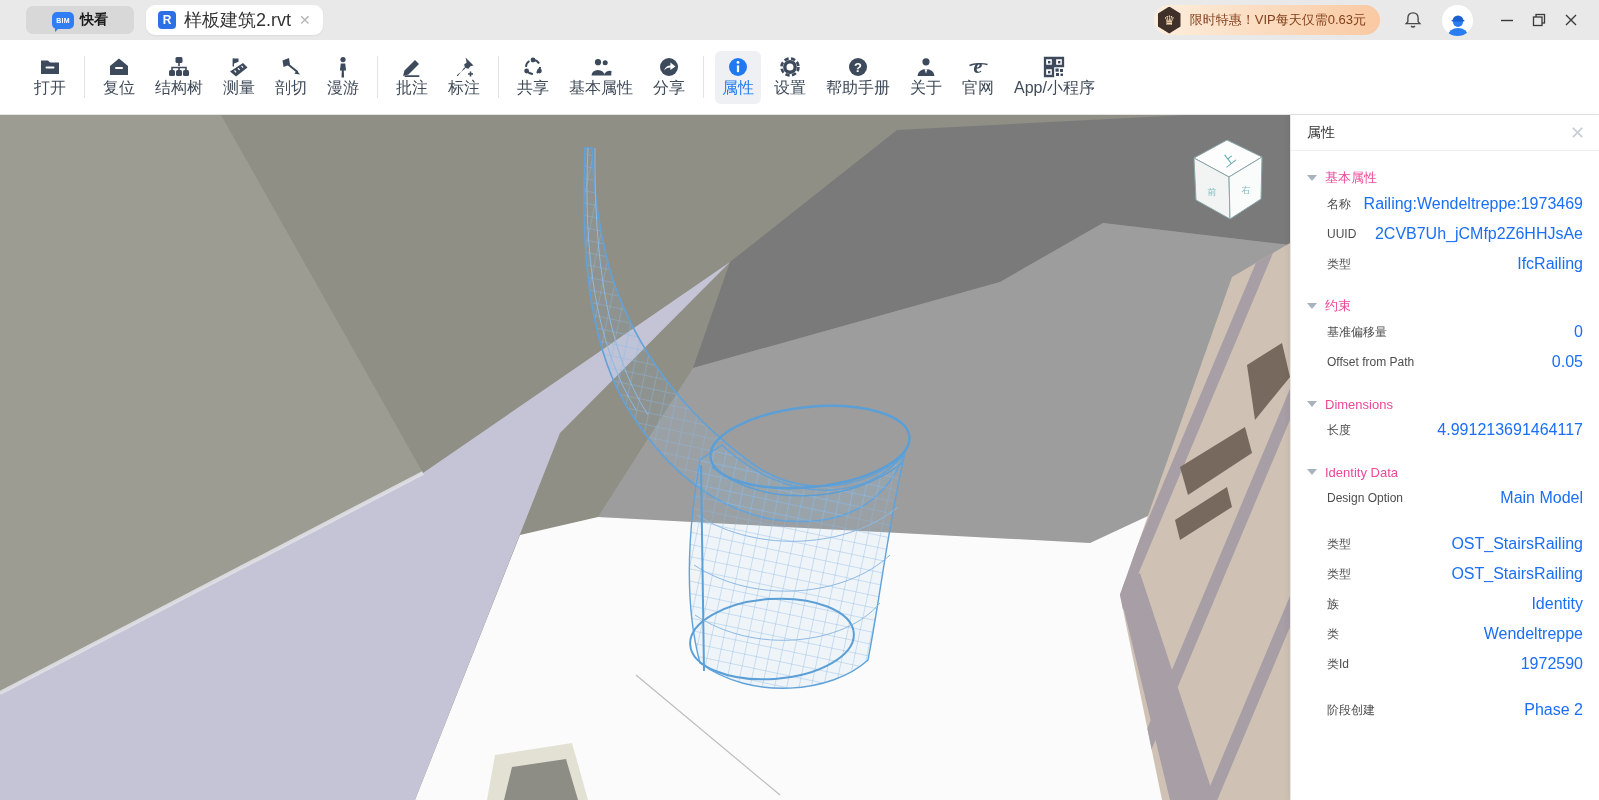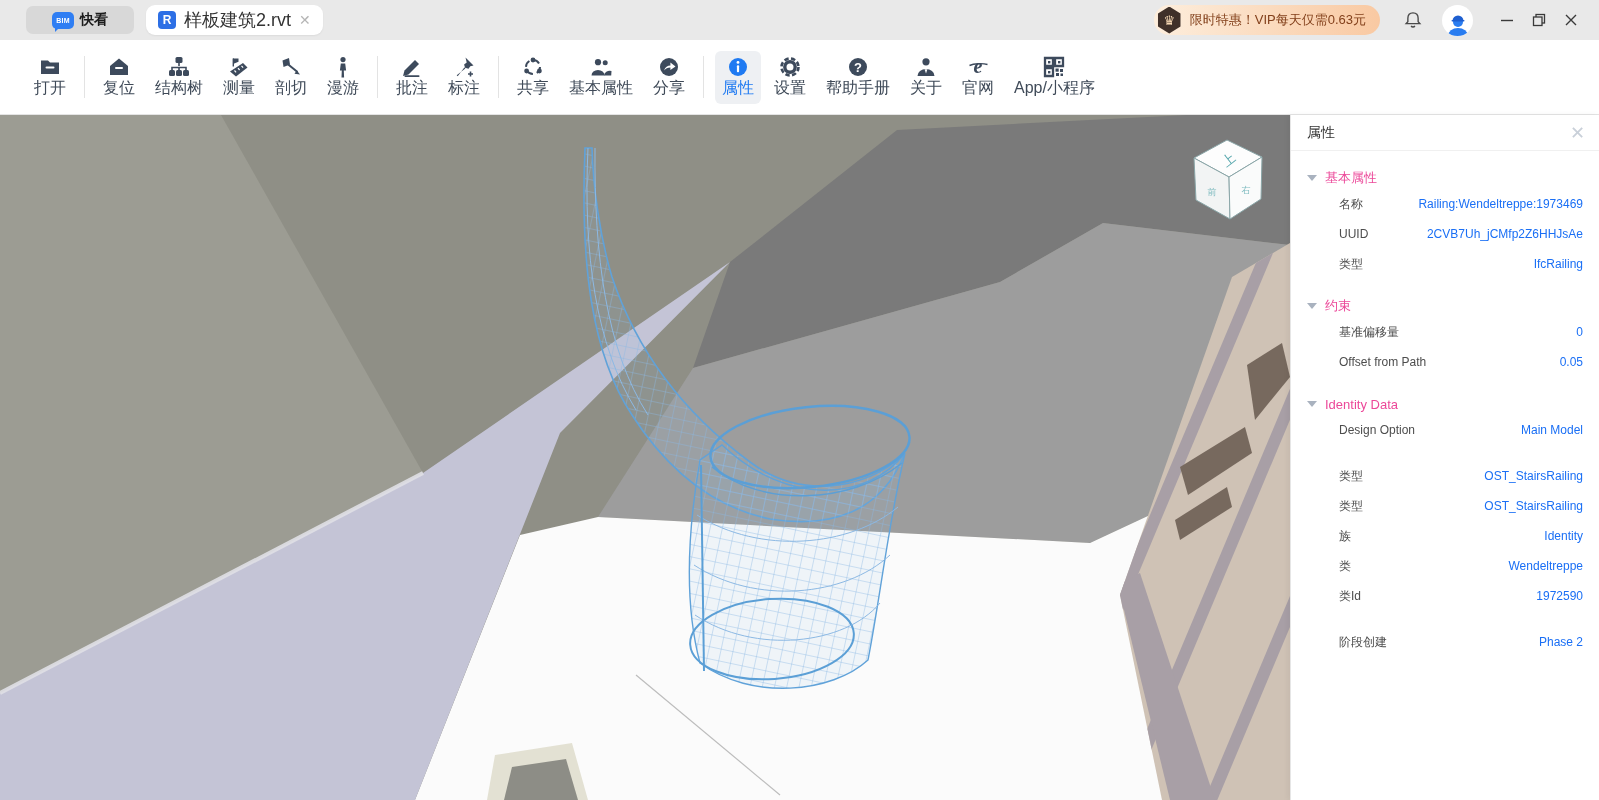--- a/index.html
+++ b/index.html
@@ -57,23 +57,23 @@
   .panel-head { height:36px; display:flex; align-items:center; justify-content:space-between;
     padding:0 14px 0 16px; border-bottom:1px solid #f0f0f0; }
   .panel-title { font-size:14px; color:#333; }
   .panel-close { color:#c9d0d9; font-size:18px; line-height:1; }
   .section { margin-top:16px; }
   .sec-head { height:22px; display:flex; align-items:center; gap:8px; padding:0 16px; }
   .tri { width:0; height:0; border-left:5px solid transparent; border-right:5px solid transparent;
     border-top:6px solid #a9b2bf; }
   .sec-title { font-size:13px; color:#ec4899; }
   .prow { height:30px; display:flex; align-items:center; justify-content:space-between;
-    padding:0 16px 0 48px; }
+    padding:0 16px 0 36px; }
   .plabel { font-size:12px; color:#4d4d4d; white-space:nowrap; }
-  .pvalue { font-size:12px; color:#1a6ff5; text-align:right; white-space:nowrap; }
+  .pvalue { font-size:16px; color:#1a6ff5; text-align:right; white-space:nowrap; }
 </style>
 </head>
 <body>
 
 <div class="titlebar">
   <div class="logo-pill">
     <span class="bim-bubble">
         <b>BIM</b>
       </span>
     <span class="logo-text">快看</span>
@@ -397,20 +397,30 @@
       <div class="prow">
         <span class="plabel">基准偏移量</span>
         <span class="pvalue">0</span>
       </div>
       <div class="prow">
         <span class="plabel">Offset from Path</span>
         <span class="pvalue">0.05</span>
       </div>
     </div>
 
+    <div class="section">
+      <div class="sec-head">
+        <span class="tri"></span>
+        <span class="sec-title">Dimensions</span>
+      </div>
+      <div class="prow">
+        <span class="plabel">长度</span>
+        <span class="pvalue">4.991213691464117</span>
+      </div>
+    </div>
 
     <div class="section">
       <div class="sec-head">
         <span class="tri"></span>
         <span class="sec-title">Identity Data</span>
       </div>
       <div class="prow">
         <span class="plabel">Design Option</span>
         <span class="pvalue">Main Model</span>
       </div>

